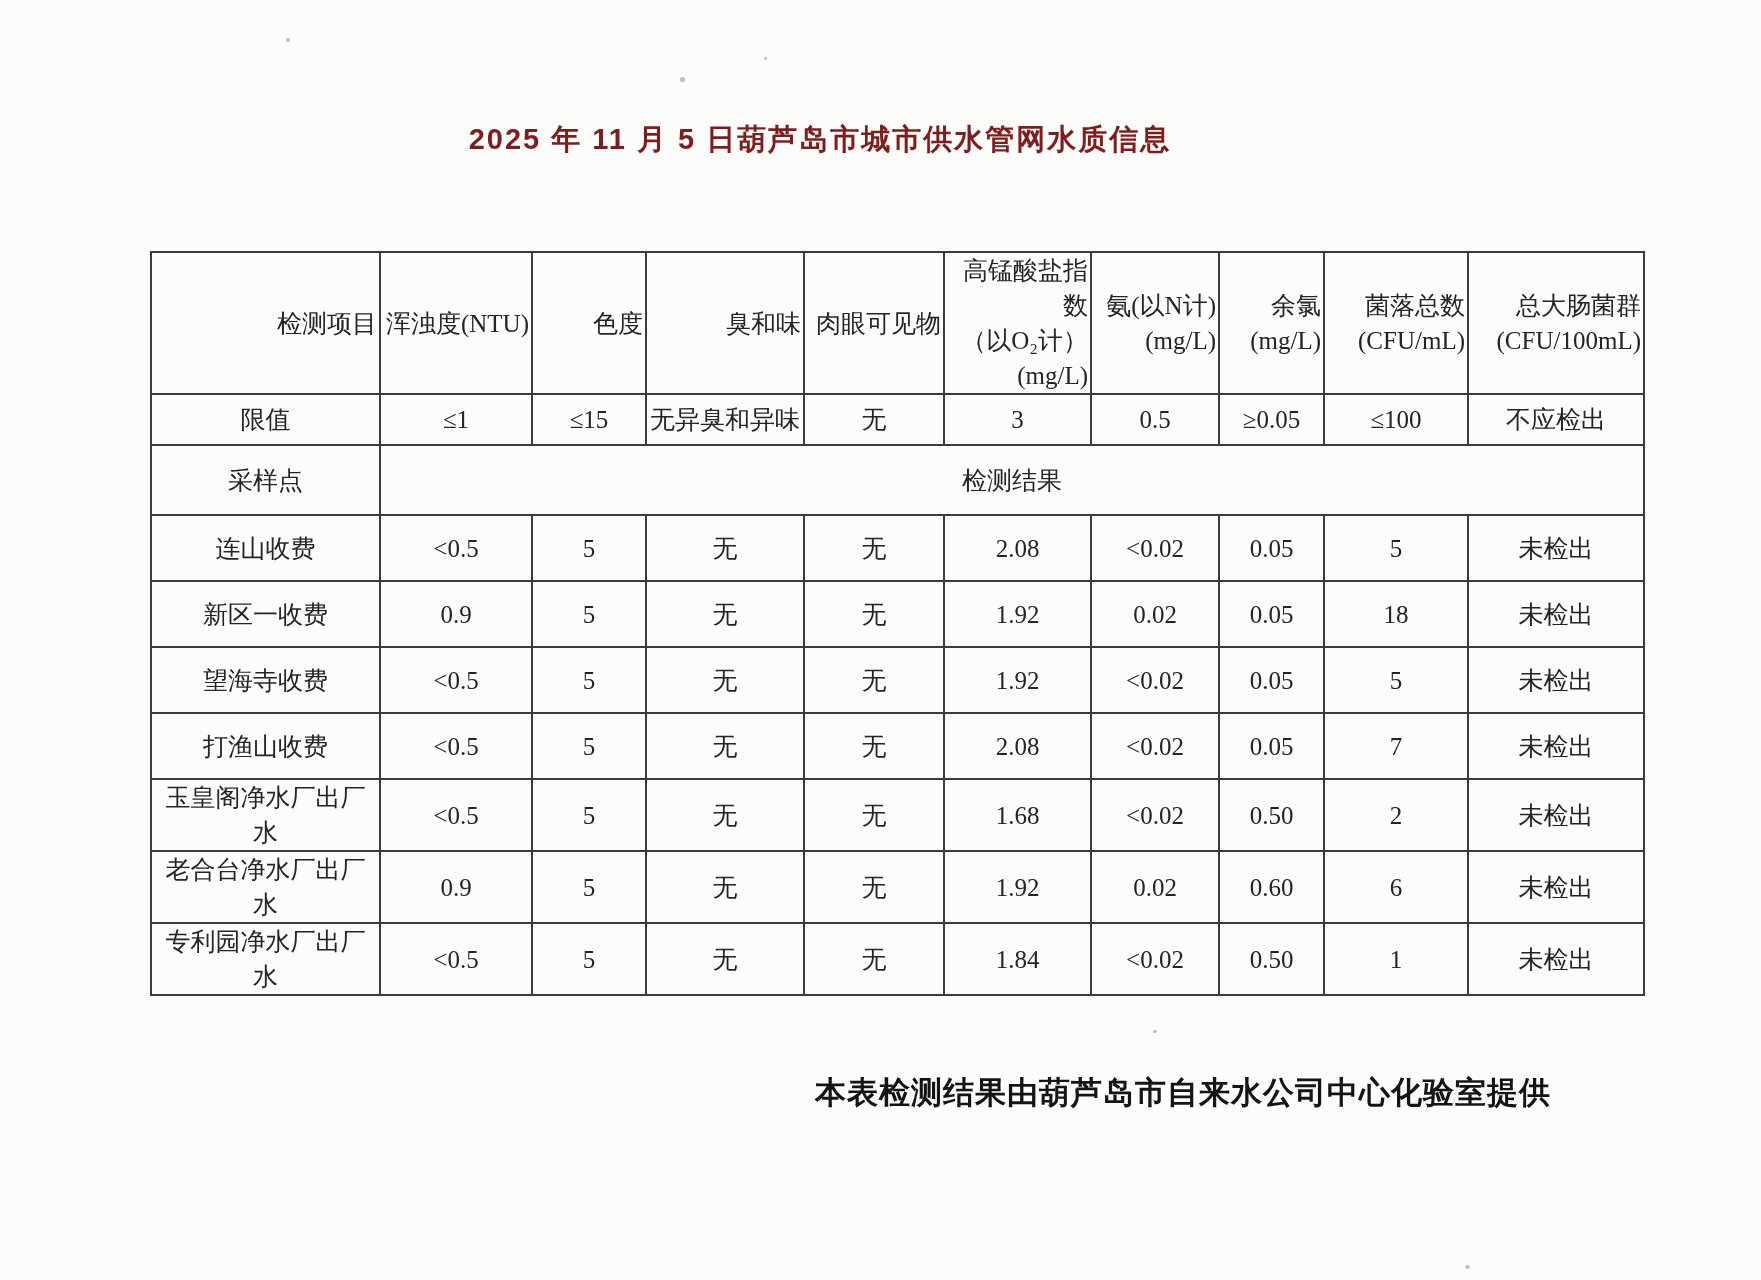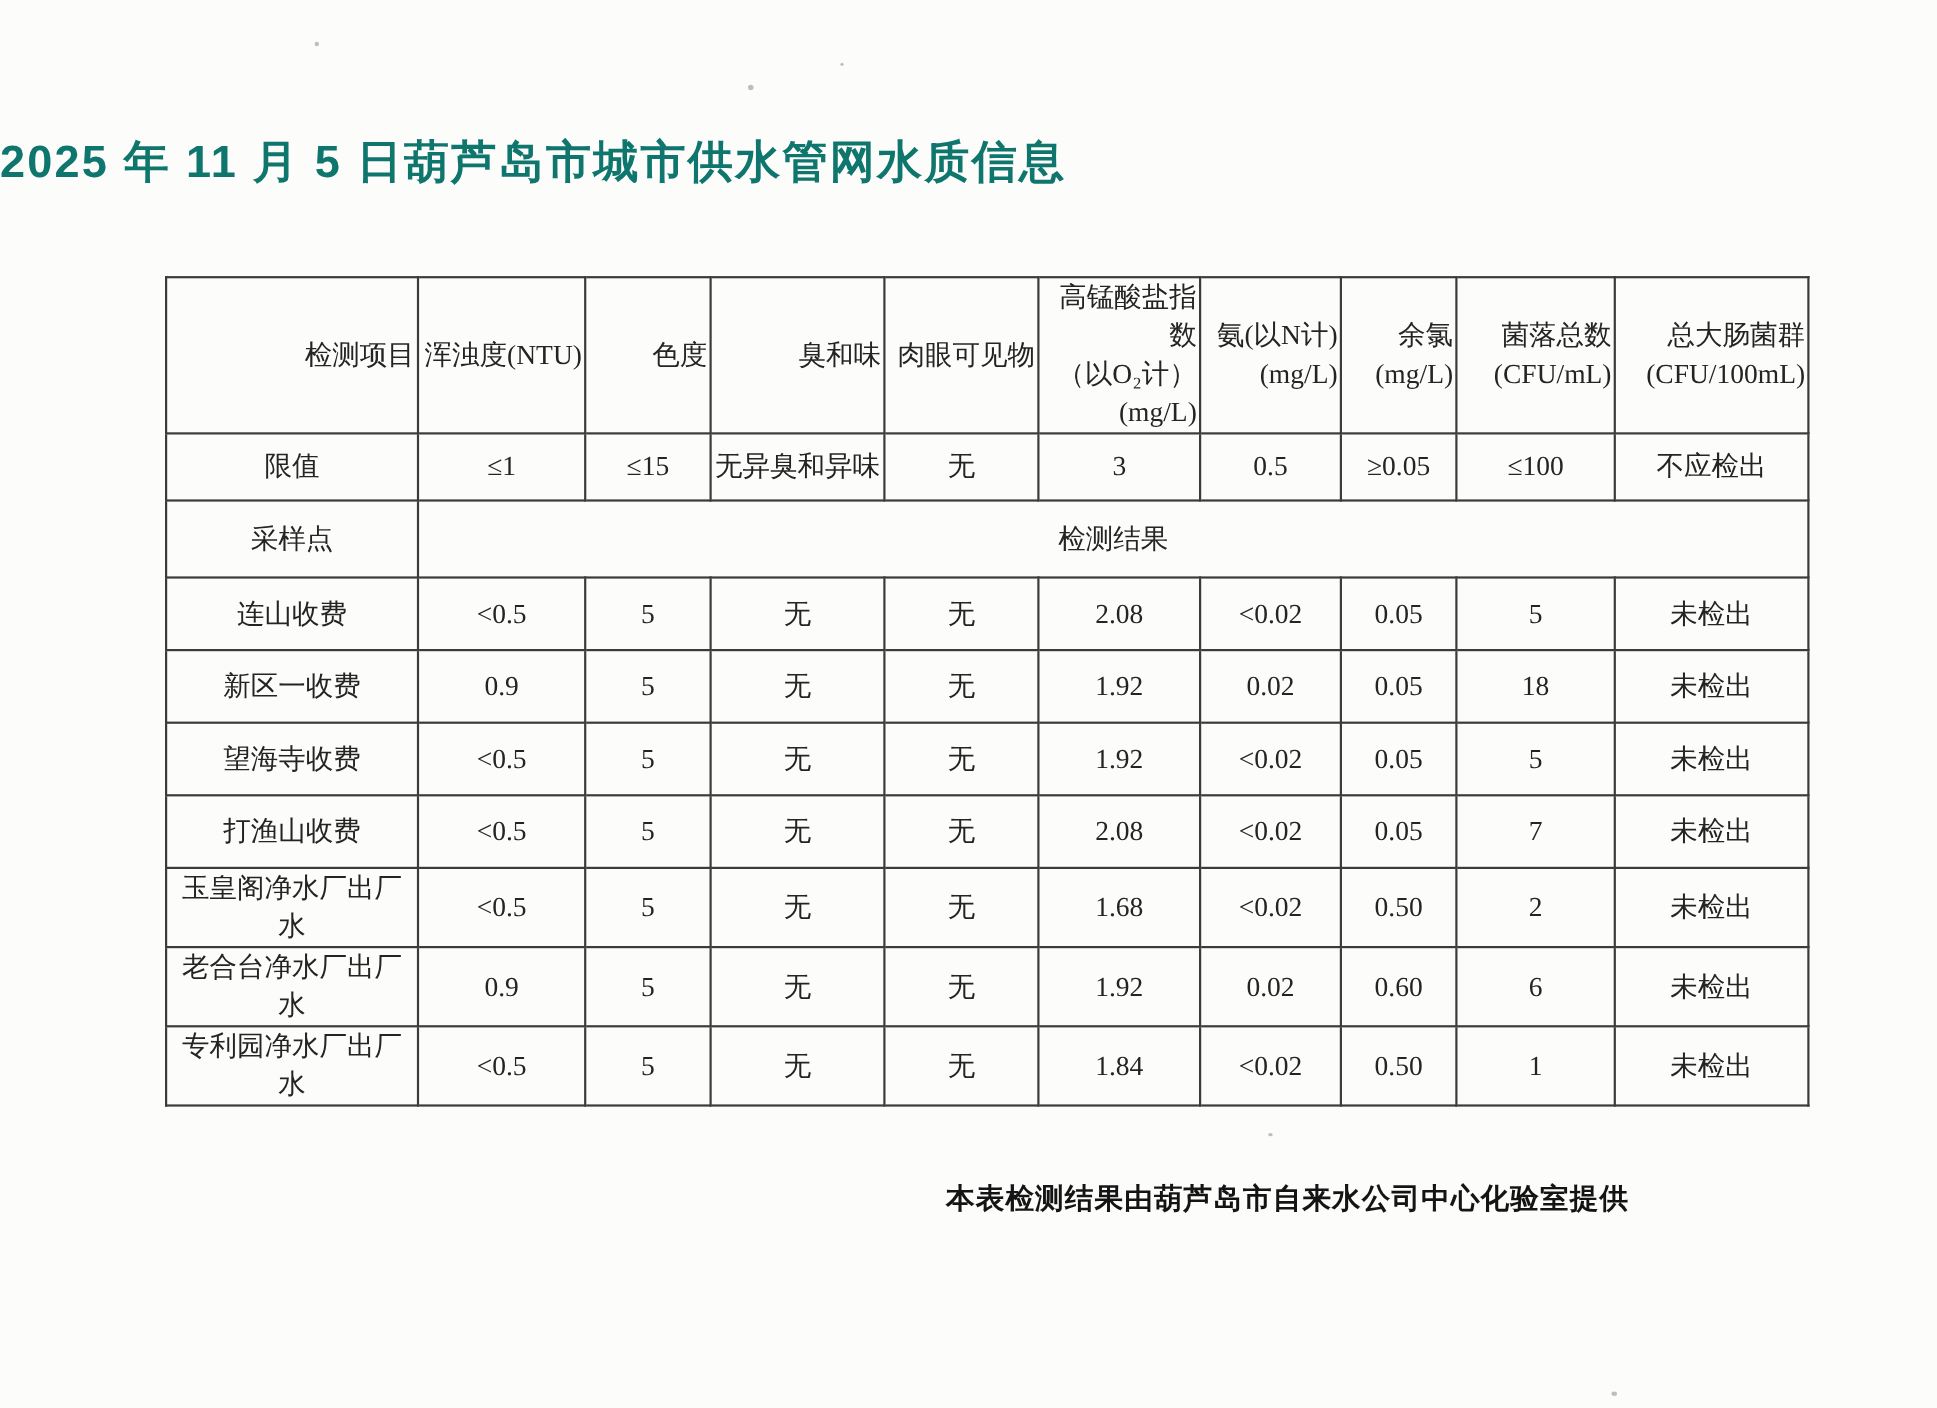--- a/index.html
+++ b/index.html
@@ -10,26 +10,26 @@
     background:#fcfcfb;
     font-family:"Liberation Serif", serif;
     color:#1d1d1d;
     overflow:hidden;
   }
   .title {
     position:absolute;
     top:120px; left:0;
     width:1640px;
     margin:0;
-    text-align:left;
+    text-align:center;
     font-family:"Liberation Sans", sans-serif;
-    font-size:41px;
+    font-size:29px;
     font-weight:bold;
     letter-spacing:2px;
-    color:#0f766e;
+    color:#7f1d1d;
   }
   table.wq {
     position:absolute;
     top:251px; left:150px;
     width:1493px;
     border-collapse:collapse;
     table-layout:fixed;
   }
   table.wq th, table.wq td {
     border:2px solid #3b3b3b;
@@ -37,28 +37,28 @@
     vertical-align:middle;
     font-weight:normal;
     font-size:25px;
     line-height:1.4;
     color:#242424;
     padding:0 2px;
     overflow:hidden;
   }
   table.wq th { white-space:pre-line;text-align:right; }
   tr.r-head  { height:105px; }
-  tr.r-limit { height:61px; }
+  tr.r-limit { height:51px; }
   tr.r-sample{ height:70px;padding-left:48px; }
   tr.r-data  { height:66px; }
   .footer {
     position:absolute;
-    top:1072px; left:860px;
+    top:1072px; left:815px;
     font-family:"Liberation Serif", serif;
-    font-size:26px;
+    font-size:31px;
     font-weight:bold;
     letter-spacing:1px;
     color:#141414;
     white-space:nowrap;
   }
   .speck {
     position:absolute;
     background:#8a8a85;
     border-radius:50%;
     opacity:.55;

